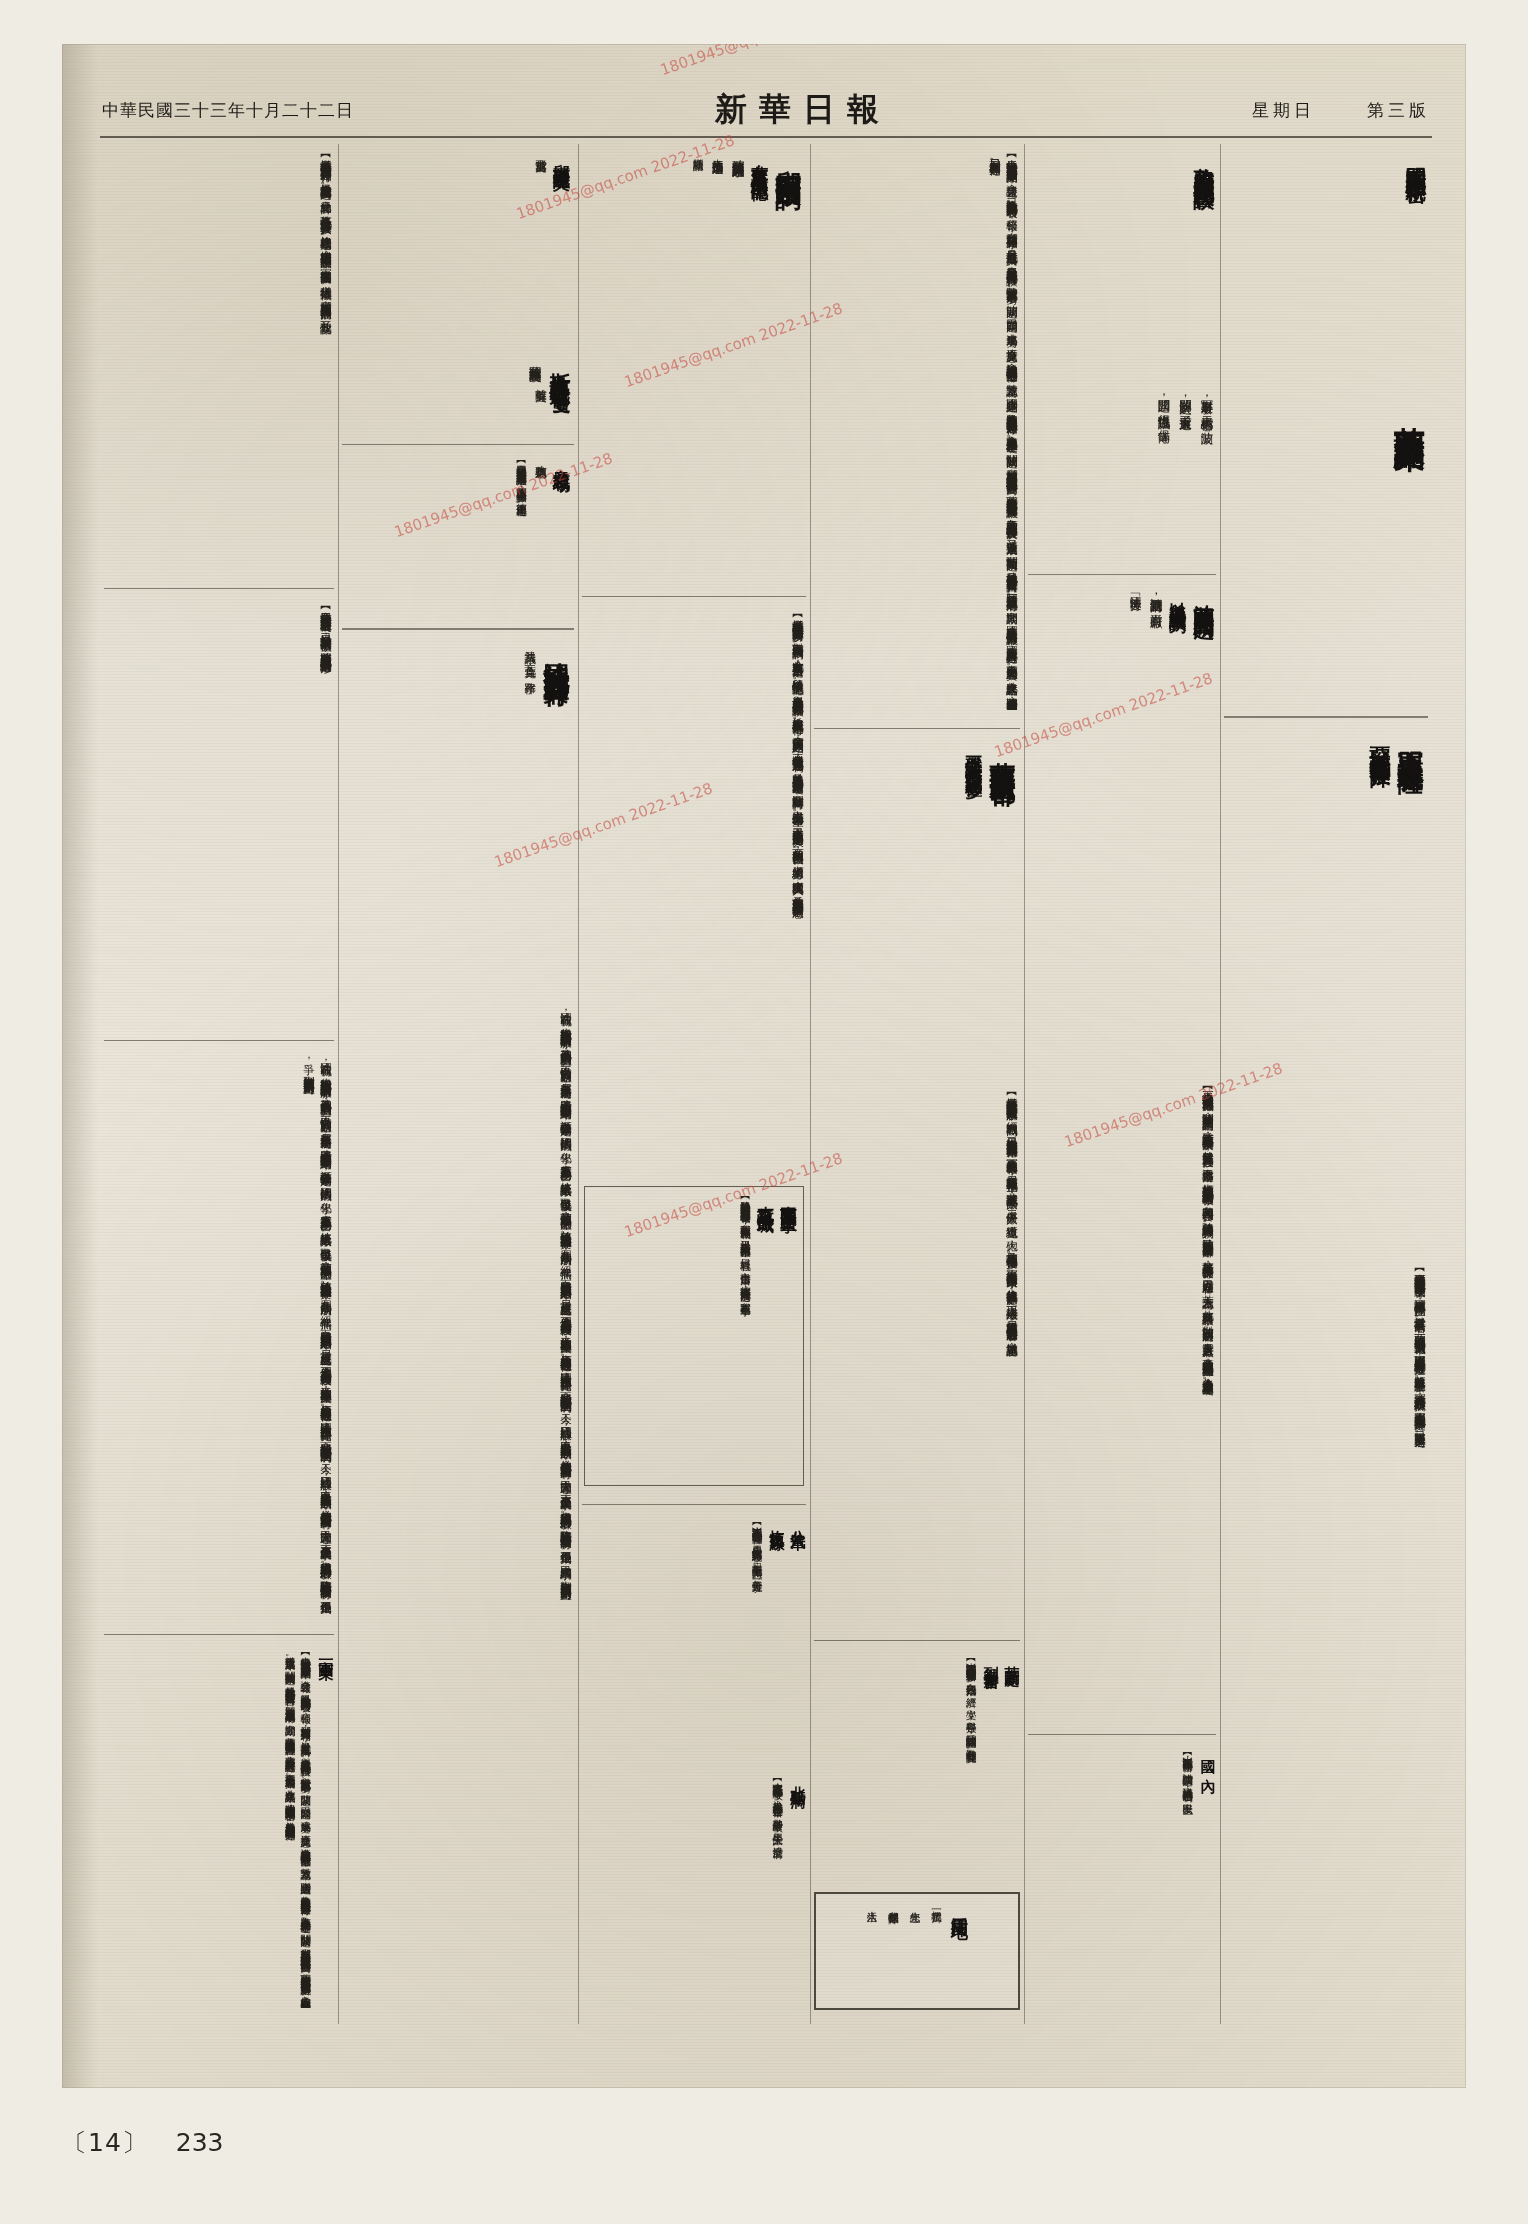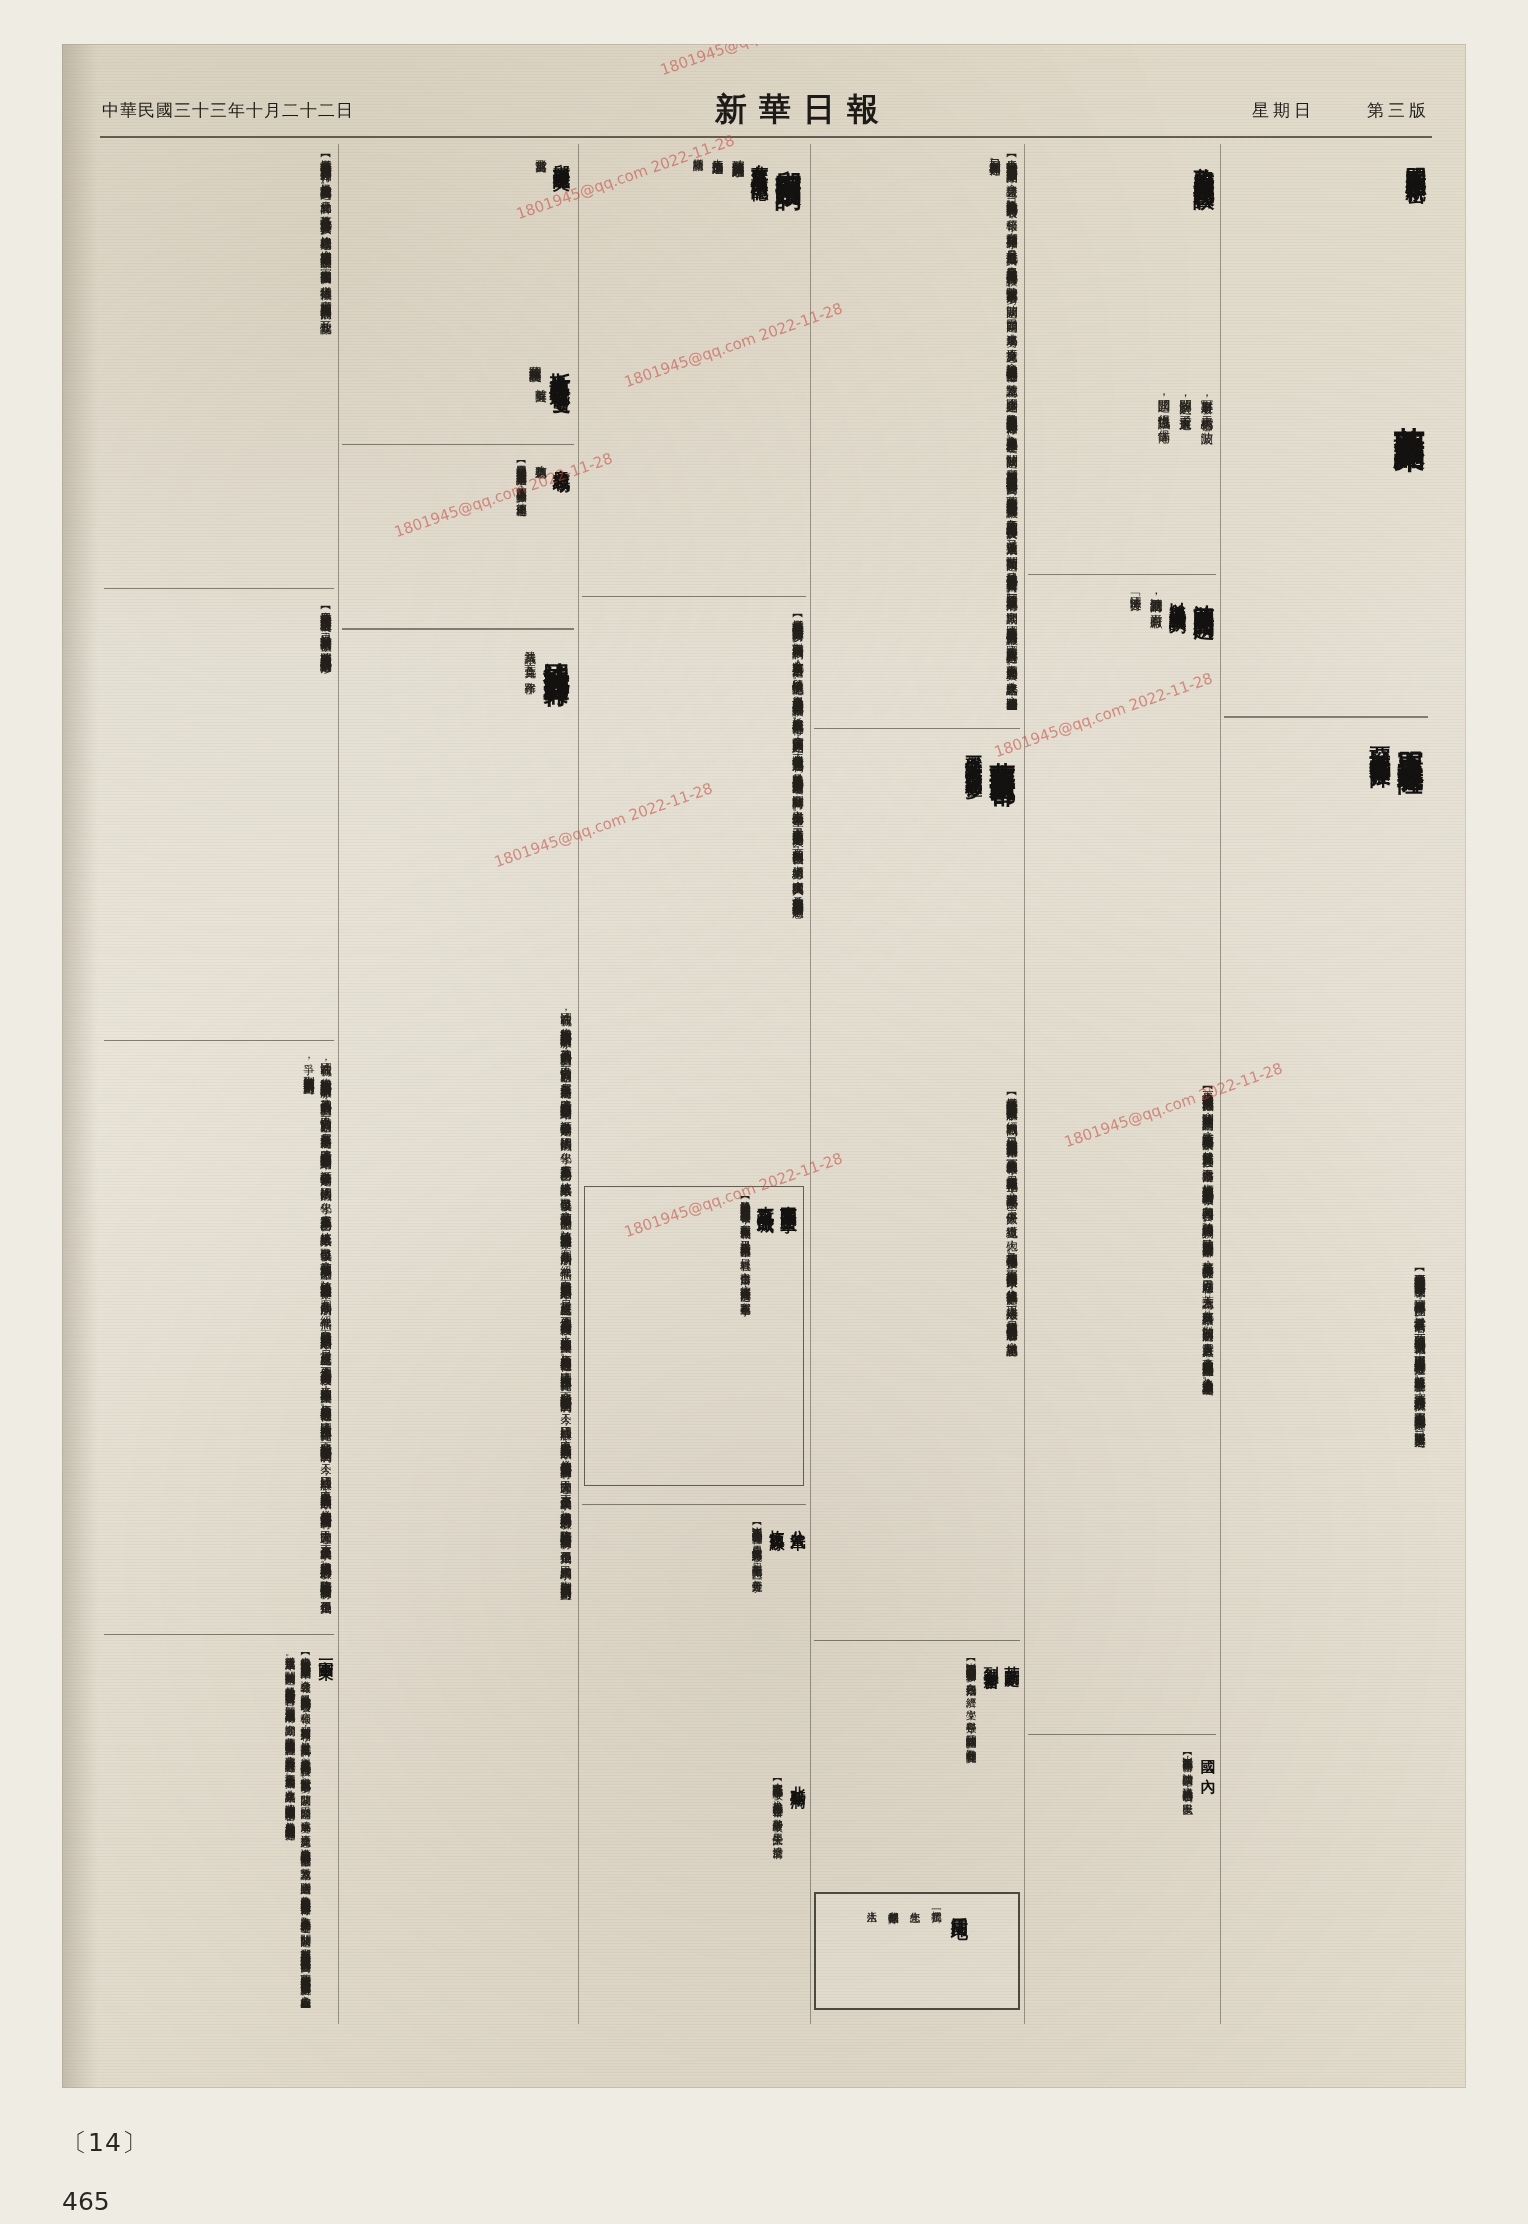--- a/index.html
+++ b/index.html
@@ -223,21 +223,20 @@
   #footer {
     position: absolute;
     left: 62px;
     top: 2126px;
     display: flex;
     align-items: baseline;
     gap: 28px;
     color: #2a2720;
     font-size: 25px;
     font-family: "DejaVu Sans", sans-serif;
-    flex-direction: column;
   }
   #footer .bracket { letter-spacing: 1px; }
 </style>
 </head>
 <body>
 
 <div id="page">
 
   <div id="sheet">
 
@@ -451,16 +450,16 @@
     <div class="wm" id="wm4">1801945@qq.com 2022-11-28</div>
     <div class="wm" id="wm5">1801945@qq.com 2022-11-28</div>
     <div class="wm" id="wm6">1801945@qq.com 2022-11-28</div>
     <div class="wm" id="wm7">1801945@qq.com 2022-11-28</div>
     <div class="wm" id="wm8">1801945@qq.com 2022-11-28</div>
 
   </div>
 
   <div id="footer">
     <span class="bracket">〔14〕</span>
-    <span>465</span>
+    <span>233</span>
   </div>
 
 </div>
 
 </body></html>

